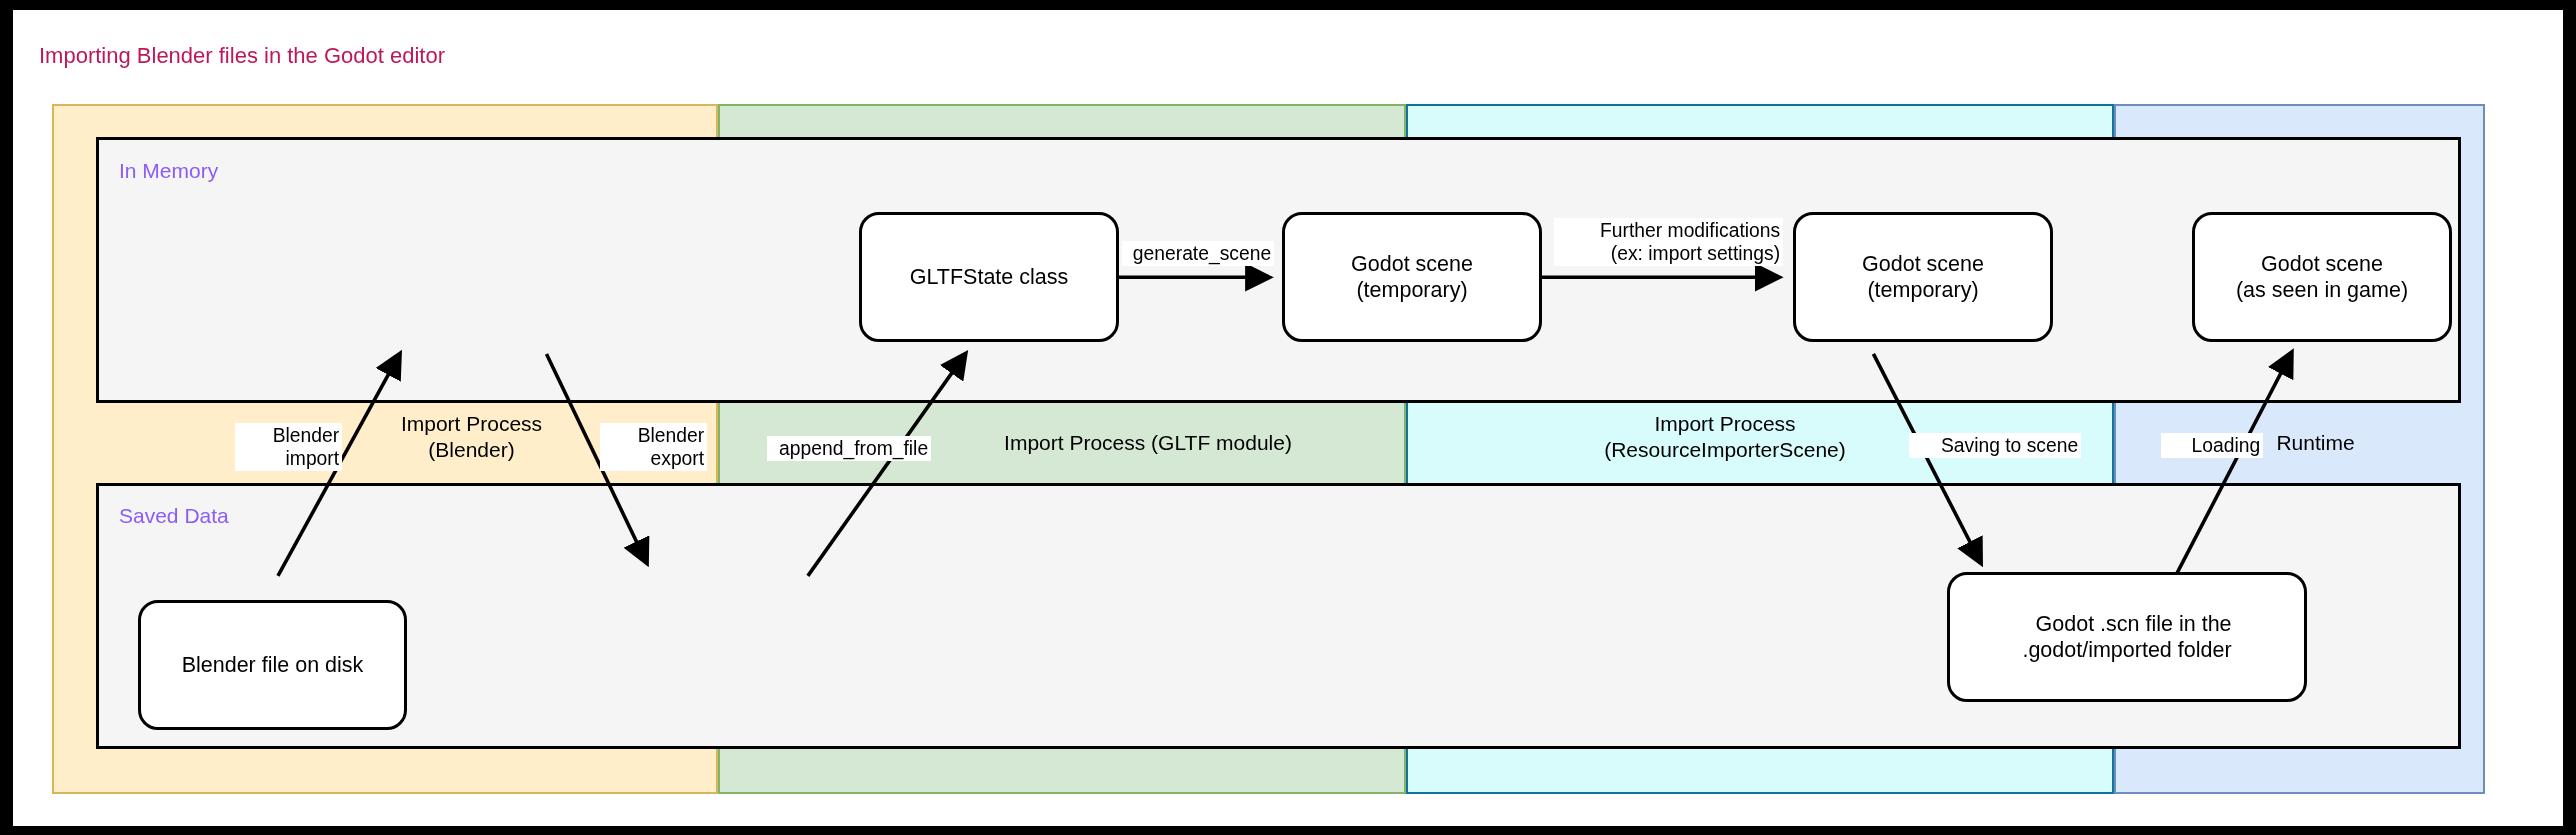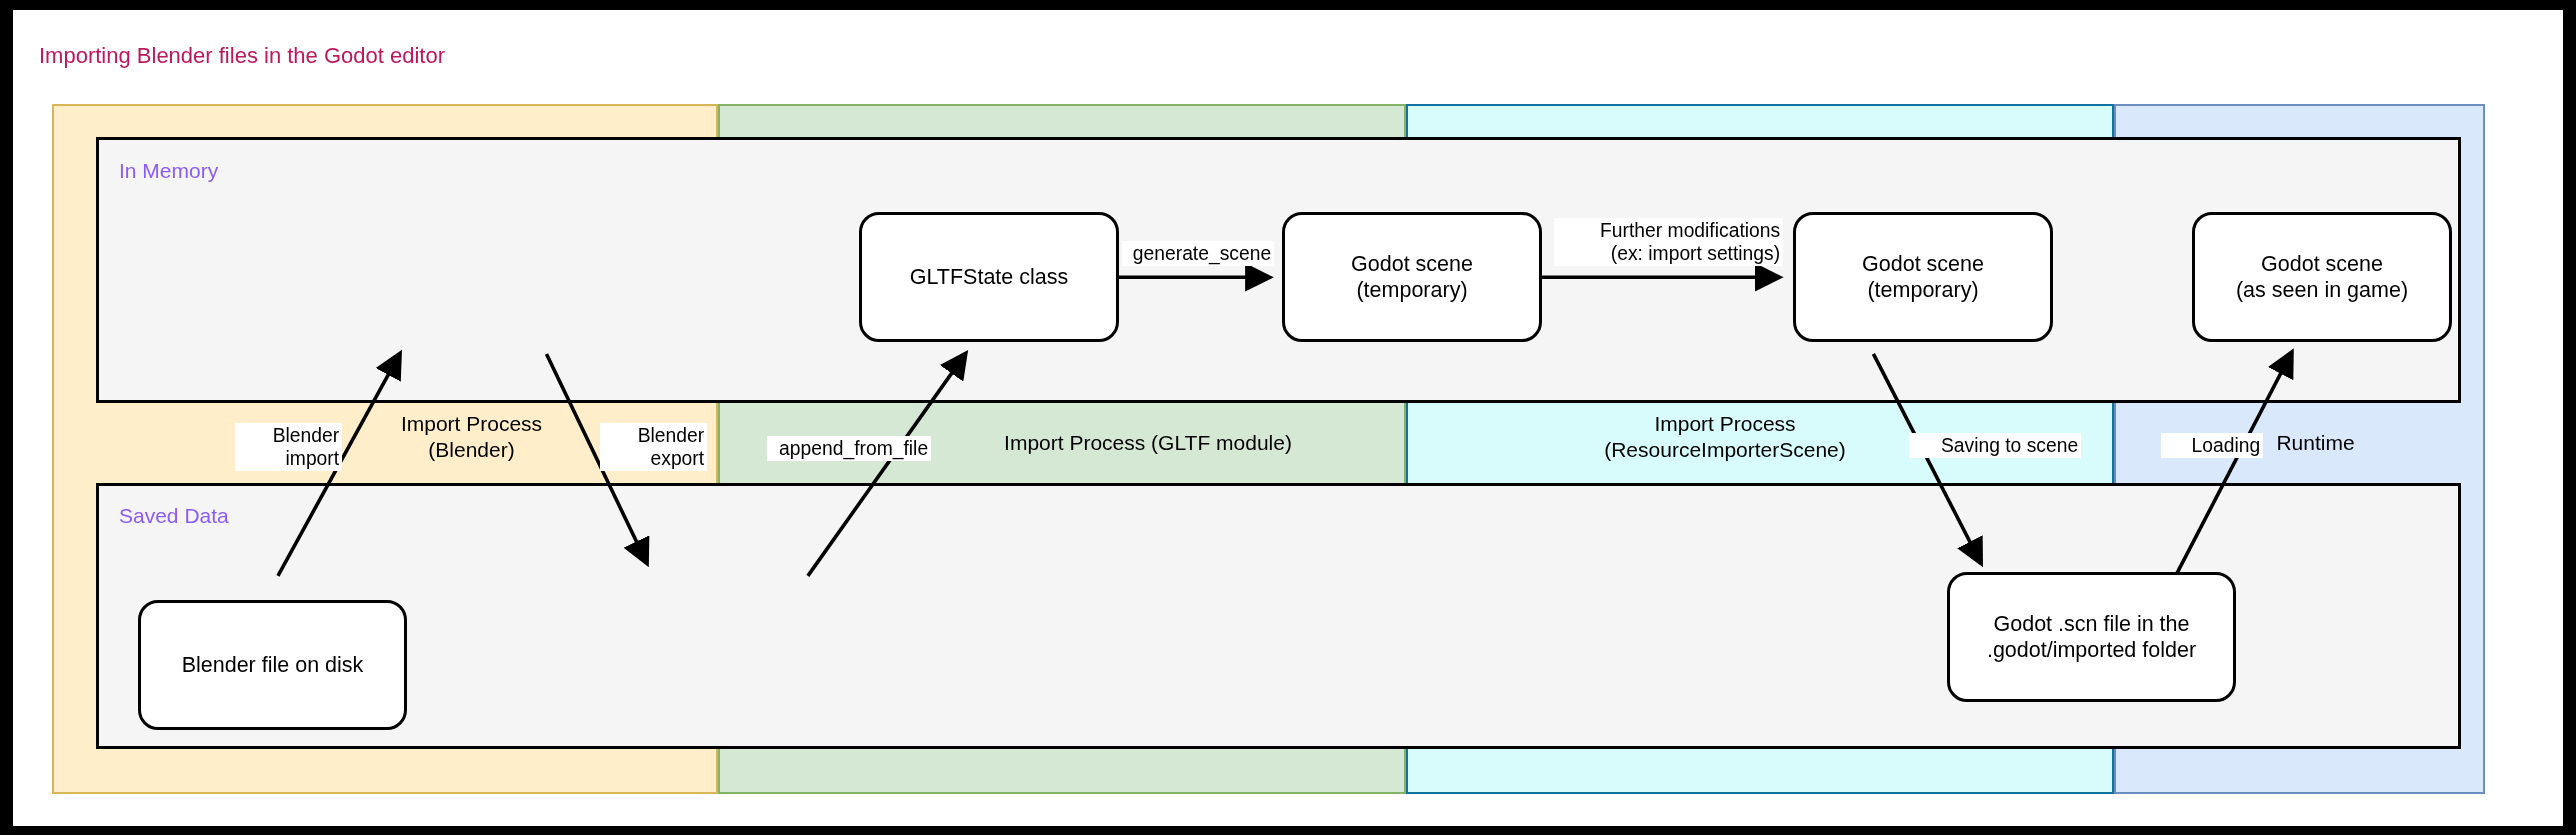--- a/index.html
+++ b/index.html
@@ -159,21 +159,21 @@
 
   <div class="node" style="left:1780px; top:202px; width:260px; height:130px;">Godot scene
 (temporary)</div>
 
   <div class="node" style="left:2179px; top:202px; width:260px; height:130px;">Godot scene
 (as seen in game)</div>
 
   <div class="node" style="left:125px;  top:562px; width:269px; height:130px;margin-top:28px;">Blender file on disk</div>
 
 
-  <div class="node" style="left:1934px; top:562px; width:289px; height:130px;">Godot .scn file in the
+  <div class="node" style="left:1934px; top:562px; width:360px; height:130px;text-align:right;">Godot .scn file in the
 .godot/imported folder</div>
 
   <div class="lane-title" style="left:351px;  top:401px; width:215px;">Import Process
 (Blender)</div>
 
   <div class="lane-title" style="left:913px; top:420px; width:444px;">Import Process (GLTF module)</div>
 
   <div class="lane-title" style="left:1497px; top:401px; width:430px;">Import Process
 (ResourceImporterScene)</div>
 

